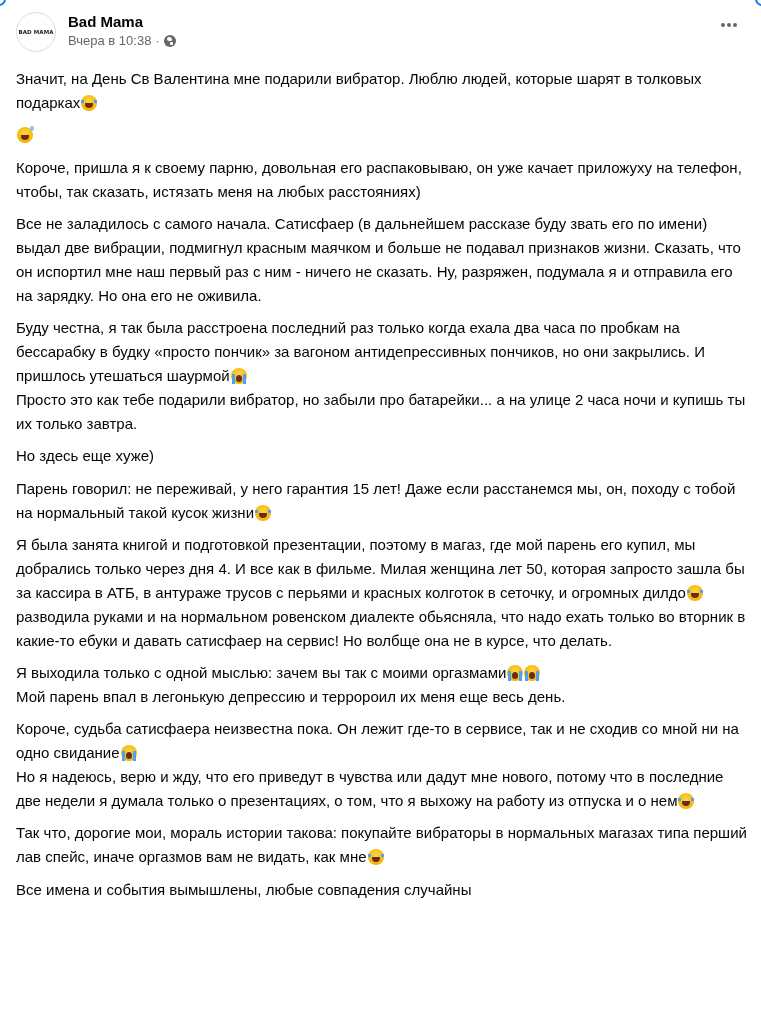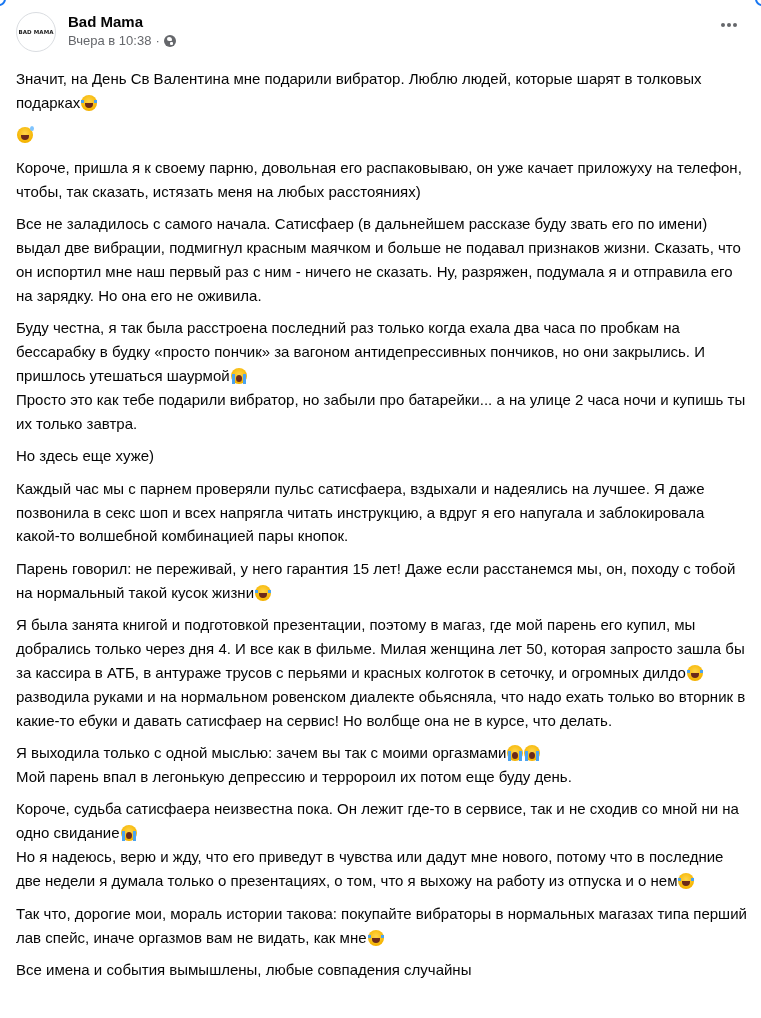--- a/index.html
+++ b/index.html
@@ -113,20 +113,19 @@
     <i></i>
 </div>
 
 <div class="content" id="post-content">
     <p><span>Значит, на День Св Валентина мне подарили вибратор. Люблю людей, которые шарят в толковых подарках</span><span class="emoji joy"></span></p>
     <p><span class="emoji sweat"></span></p>
     <p><span>Короче, пришла я к своему парню, довольная его распаковываю, он уже качает приложуху на телефон, чтобы, так сказать, истязать меня на любых расстояниях)</span></p>
     <p><span>Все не заладилось с самого начала. Сатисфаер (в дальнейшем рассказе буду звать его по имени) выдал две вибрации, подмигнул красным маячком и больше не подавал признаков жизни. Сказать, что он испортил мне наш первый раз с ним - ничего не сказать. Ну, разряжен, подумала я и отправила его на зарядку. Но она его не оживила.</span></p>
     <p><span>Буду честна, я так была расстроена последний раз только когда ехала два часа по пробкам на бессарабку в будку «просто пончик» за вагоном антидепрессивных пончиков, но они закрылись. И пришлось утешаться шаурмой</span><span class="emoji sob"></span><br><span>Просто это как тебе подарили вибратор, но забыли про батарейки... а на улице 2 часа ночи и купишь ты их только завтра.</span></p>
     <p><span>Но здесь еще хуже)</span></p>
-    <p><span>Каждый час мы с парнем проверяли пульс сатисфаера, вздыхали и надеялись на лучшее. Я даже позвонила в секс шоп и всех напрягла читать инструкцию, а вдруг я его напугала и заблокировала какой-то волшебной комбинацией пары кнопок.</span></p>
     <p><span>Парень говорил: не переживай, у него гарантия 15 лет! Даже если расстанемся мы, он, походу с тобой на нормальный такой кусок жизни</span><span class="emoji joy"></span></p>
     <p><span>Я была занята книгой и подготовкой презентации, поэтому в магаз, где мой парень его купил, мы добрались только через дня 4. И все как в фильме. Милая женщина лет 50, которая запросто зашла бы за кассира в АТБ, в антураже трусов с перьями и красных колготок в сеточку, и огромных дилдо</span><span class="emoji joy"></span><span> разводила руками и на нормальном ровенском диалекте обьясняла, что надо ехать только во вторник в какие-то ебуки и давать сатисфаер на сервис! Но волбще она не в курсе, что делать.</span></p>
-    <p><span>Я выходила только с одной мыслью: зачем вы так с моими оргазмами</span><span class="emoji sob"></span><span class="emoji sob"></span><br><span>Мой парень впал в легонькую депрессию и терророил их потом еще буду день.</span></p>
+    <p><span>Я выходила только с одной мыслью: зачем вы так с моими оргазмами</span><span class="emoji sob"></span><span class="emoji sob"></span><br><span>Мой парень впал в легонькую депрессию и терророил их меня еще весь день.</span></p>
     <p><span>Короче, судьба сатисфаера неизвестна пока. Он лежит где-то в сервисе, так и не сходив со мной ни на одно свидание</span><span class="emoji sob"></span><br><span>Но я надеюсь, верю и жду, что его приведут в чувства или дадут мне нового, потому что в последние две недели я думала только о презентациях, о том, что я выхожу на работу из отпуска и о нем</span><span class="emoji joy"></span></p>
     <p><span>Так что, дорогие мои, мораль истории такова: покупайте вибраторы в нормальных магазах типа перший лав спейс, иначе оргазмов вам не видать, как мне</span><span class="emoji joy"></span><br></p>
     <p><span>Все имена и события вымышлены, любые совпадения случайны</span></p>
   </div>
 
 </body></html>

